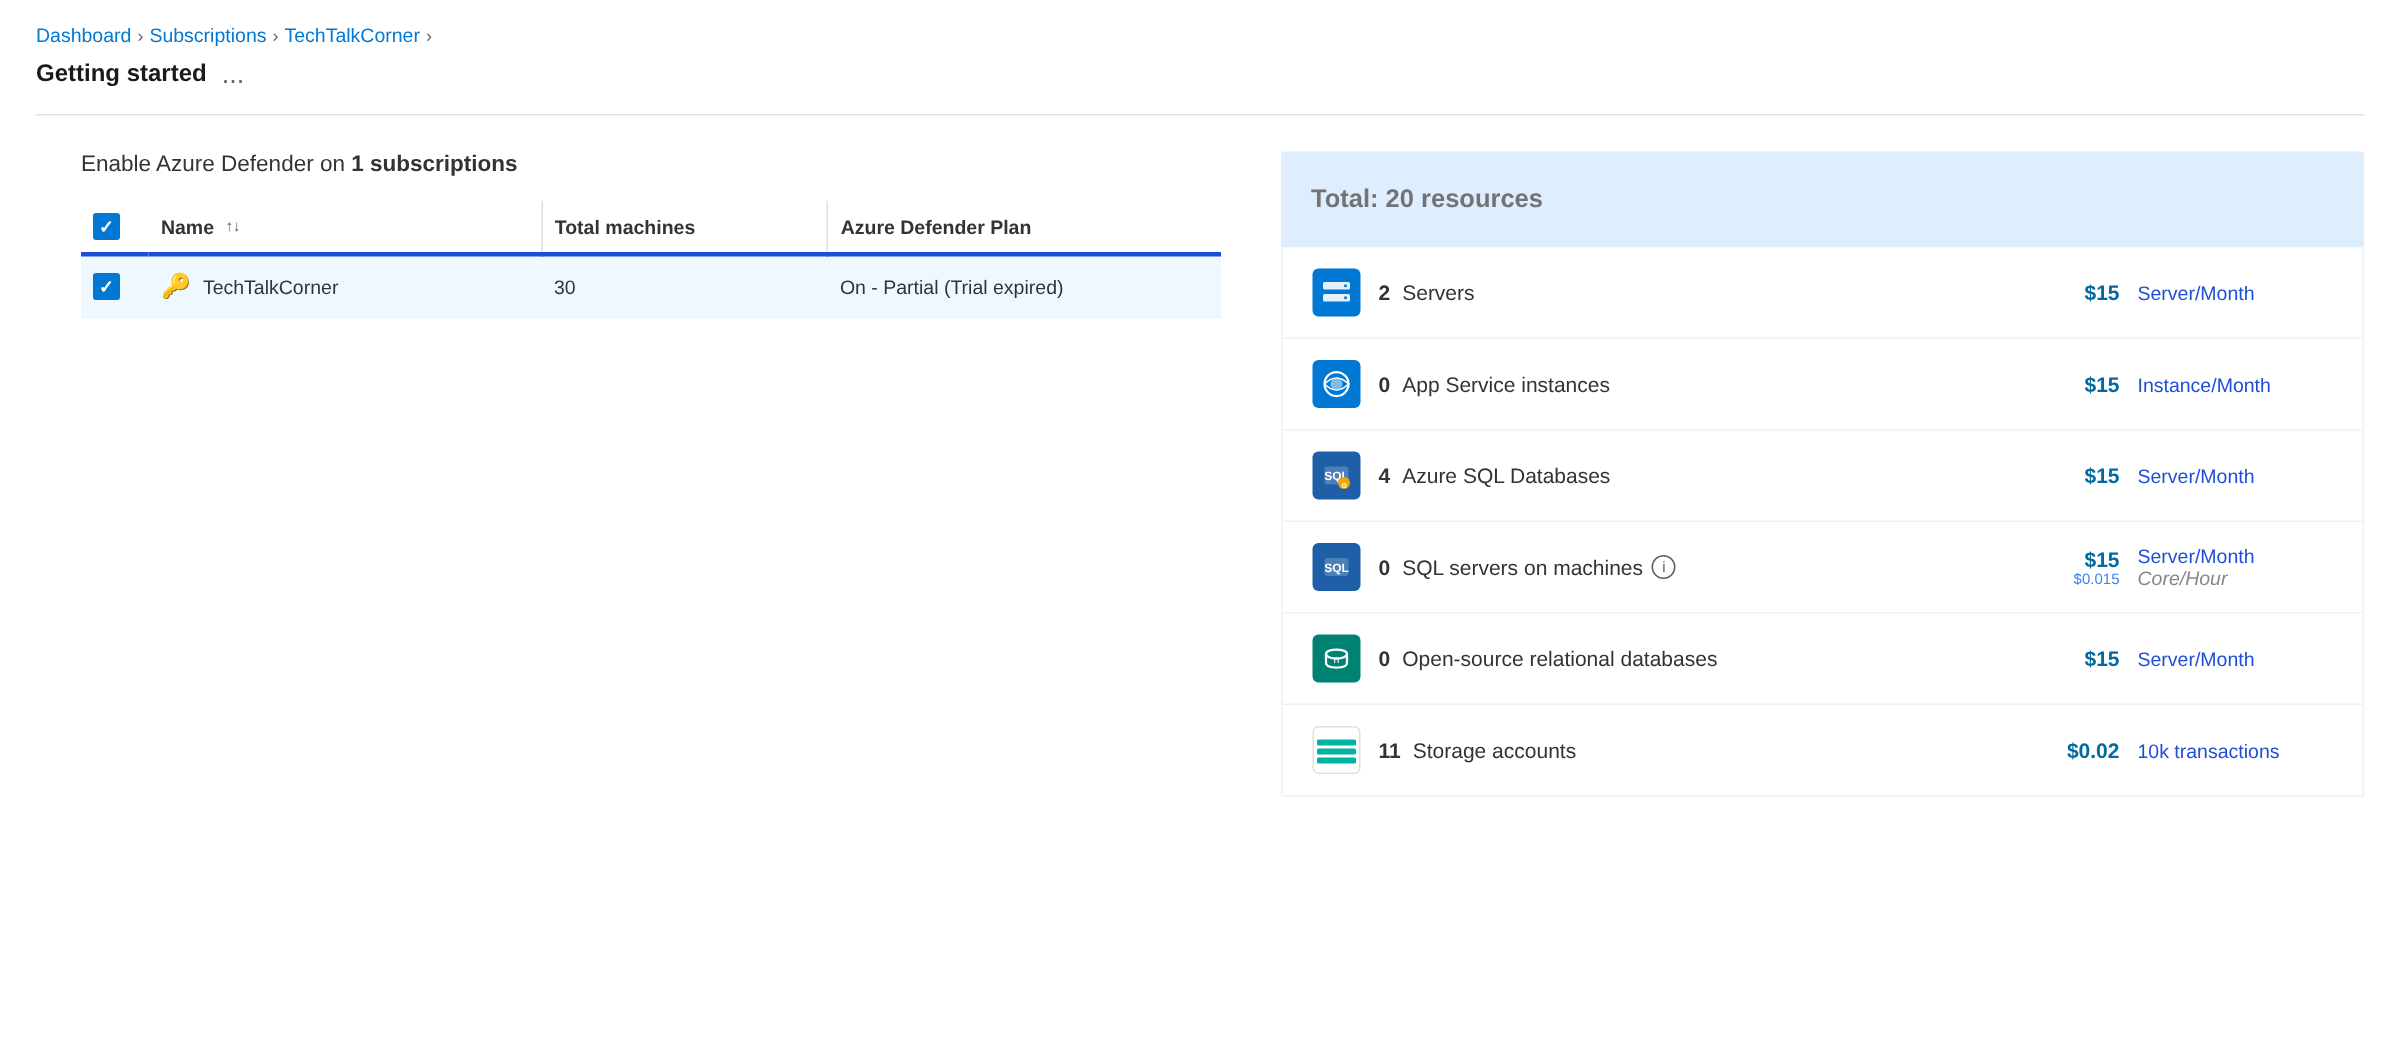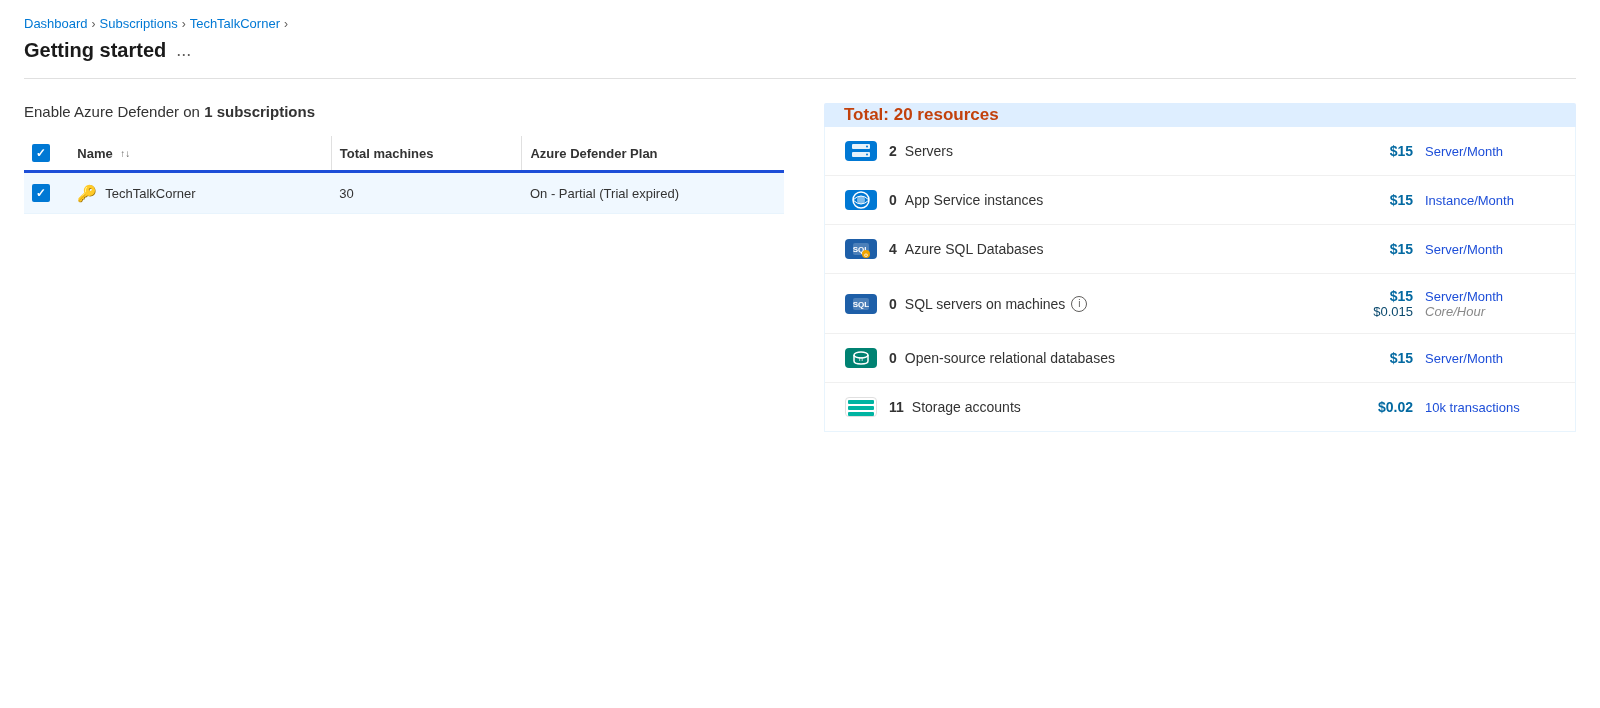--- a/index.html
+++ b/index.html
@@ -37,21 +37,21 @@
     }
 
     
     .page-title {
       display: flex;
       align-items: center;
       gap: 10px;
       margin-bottom: 16px;
     }
     .page-title h1 {
-      font-size: 20px;
+      font-size: 16px;
       font-weight: 600;
       color: #1a1a1a;
     }
     .page-title .ellipsis {
       color: #605e5c;
       font-size: 18px;
       cursor: pointer;
     }
 
     
@@ -63,20 +63,21 @@
 
     
     .main-content {
       display: flex;
       gap: 40px;
     }
 
     
     .left-panel {
       flex: 0 0 760px;
+      margin-left: 30px;
     }
 
     .section-title {
       font-size: 15px;
       color: #333;
       margin-bottom: 16px;
     }
     .section-title strong {
       font-weight: 700;
     }
@@ -163,24 +164,24 @@
       gap: 8px;
     }
 
     
     .right-panel {
       flex: 1;
     }
 
     .total-header {
       background: #deeeff;
-      padding: 2px 20px;
+      padding: 22px 20px;
       font-size: 17px;
       font-weight: 600;
-      color: #c2410c;
+      color: #737373;
       margin-bottom: 0;
       border-radius: 2px 2px 0 0;
     }
 
     .resources-list {
       background: #fff;
       border: 1px solid #e8f4fd;
       border-top: none;
     }
 
@@ -190,21 +191,21 @@
       padding: 14px 20px;
       border-bottom: 1px solid #f0f0f0;
       gap: 12px;
     }
     .resource-item:last-child {
       border-bottom: none;
     }
 
     .resource-icon {
       width: 32px;
-      height: 20px;
+      height: 32px;
       flex-shrink: 0;
       display: flex;
       align-items: center;
       justify-content: center;
       border-radius: 4px;
     }
 
     .resource-label {
       flex: 1;
       font-size: 14px;
@@ -238,22 +239,22 @@
       flex-direction: column;
       align-items: flex-end;
       min-width: 70px;
     }
     .price-main {
       font-size: 14px;
       font-weight: 600;
       color: #0369a1;
     }
     .price-secondary {
-      font-size: 13px;
-      color: #0c4a6e;
+      font-size: 10px;
+      color: #3b82f6;
     }
 
     .resource-units {
       display: flex;
       flex-direction: column;
       align-items: flex-start;
       min-width: 130px;
     }
     .unit-main {
       font-size: 13px;

